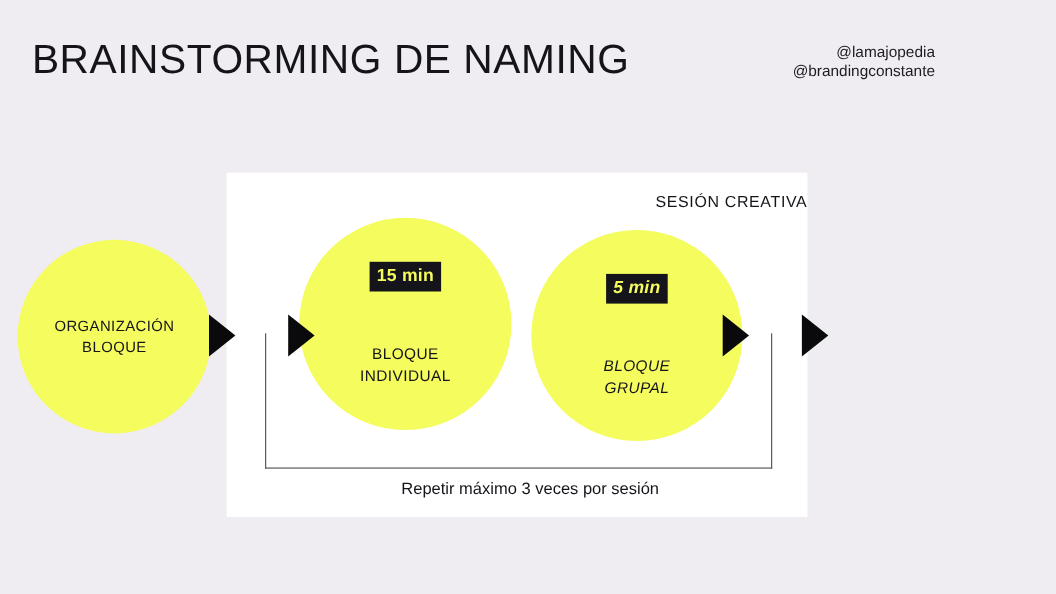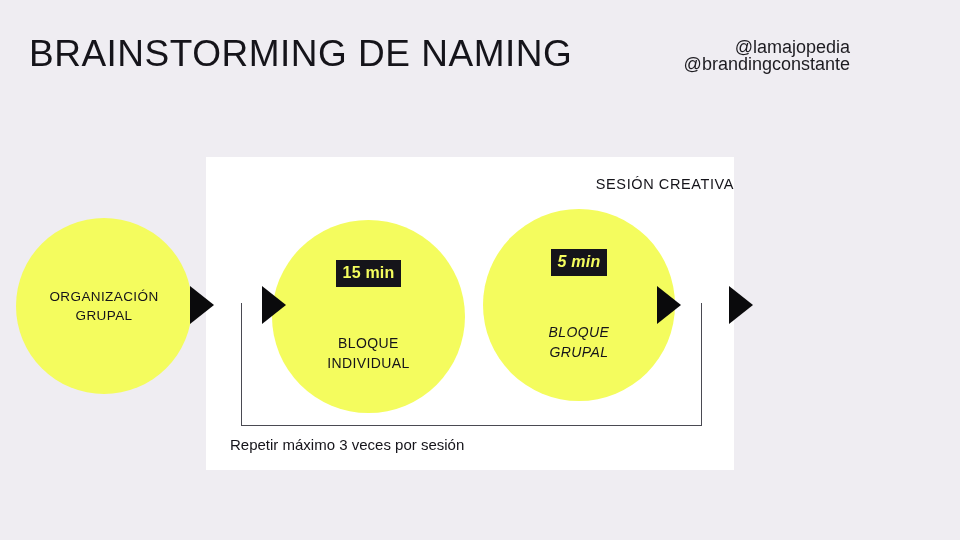--- a/index.html
+++ b/index.html
@@ -28,21 +28,21 @@
     letter-spacing:0.5px;
     line-height:46px;
     white-space:nowrap;
     color:#15141A;
   }
   #handles {
     position:absolute;
     right:30px;
     top:39px;
     text-align:right;
-    font-size:18px;
+    font-size:14px;
     line-height:17px;
     color:#1d1c21;
   }
 
   
   #session-panel {
     position:absolute;
     left:206px;
     top:157px;
     width:528px;
@@ -68,21 +68,21 @@
     width:461px;
     height:123px;
     border:1.3px solid #4a4a52;
     border-top:none;
   }
   #loop-caption {
     position:absolute;
     left:206px;
     top:435px;
     width:528px;
-    text-align:left;
+    text-align:center;
     font-size:15px;
     line-height:20px;
     color:#15141A;
     padding-left:24px;
   }
 
   
   .circle {
     position:absolute;
     border-radius:50%;
@@ -96,21 +96,21 @@
   .circle-label {
     font-size:13.5px;
     line-height:19px;
     letter-spacing:0.4px;
     color:#15141A;
     white-space:pre-line;
   }
   .inner-label { font-size:14px; line-height:20px;margin-top:32px; }
 
   #circle-organizacion { left:16px;  top:218px; width:176px; height:176px; }
-  #circle-individual   { left:272px; top:220px; width:193px; height:193px; }
+  #circle-individual   { left:272px; top:198px; width:193px; height:193px; }
   #circle-grupal       { left:483px; top:209px; width:192px; height:192px;font-style:italic; }
   #circle-filtro       { left:748px; top:215px; width:177px; height:177px; }
 
   .time-badge {
     display:inline-block;
     background:#15141A;
     color:#F4FC5E;
     font-size:16px;
     font-weight:bold;
     line-height:18px;
@@ -148,21 +148,21 @@
   <div id="session-panel">
     <div id="session-panel-title">SESIÓN CREATIVA</div>
   </div>
 
   <div id="loop-path"></div>
 
   <div id="loop-caption">Repetir máximo 3 veces por sesión</div>
 
   <div class="circle" id="circle-organizacion">
     <div class="circle-label">ORGANIZACIÓN
-GRUPAL</div>
+BLOQUE</div>
   </div>
 
   <div class="circle" id="circle-individual">
     <div class="time-badge">15 min</div>
     <div class="circle-label inner-label">BLOQUE
 INDIVIDUAL</div>
   </div>
 
   <div class="circle" id="circle-grupal">
     <div class="time-badge">5 min</div>

